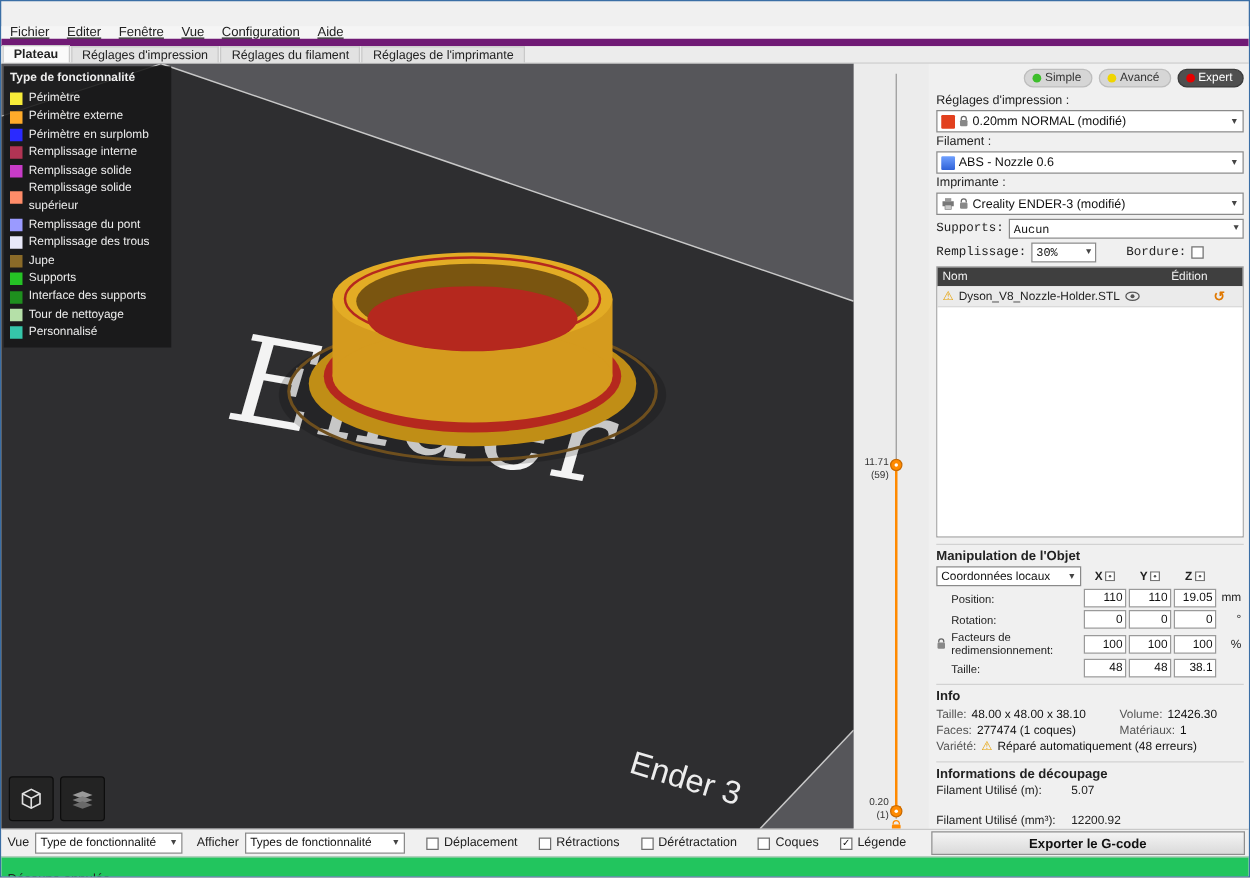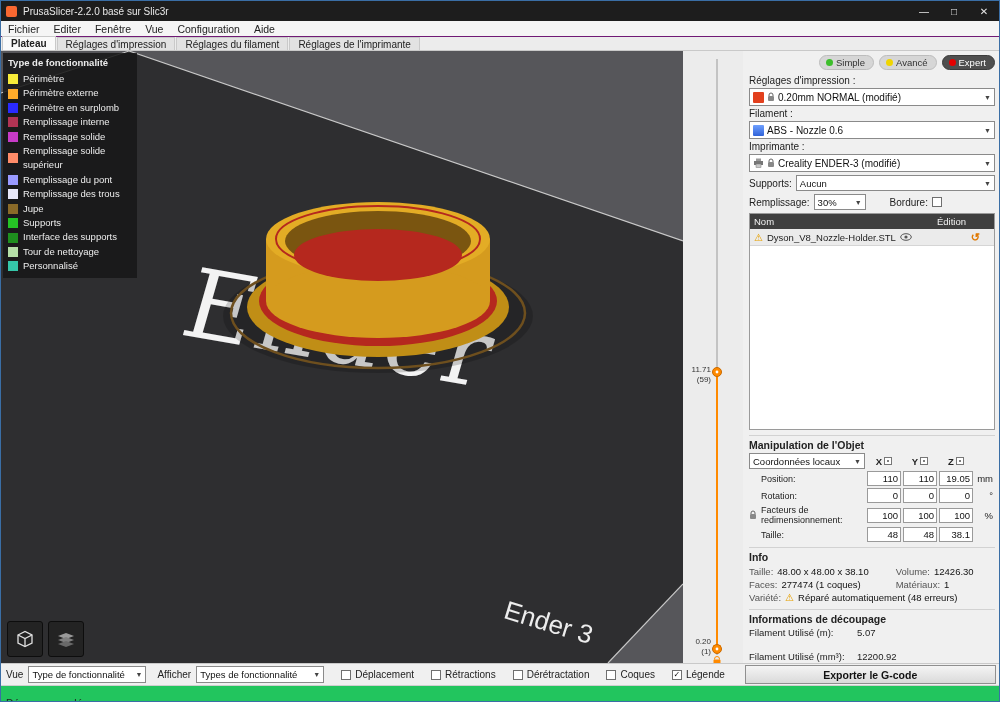--- a/index.html
+++ b/index.html
@@ -6,21 +6,21 @@
   html,body { width:1000px; height:702px; font-family:"Liberation Sans", sans-serif; }
   #win { position:relative; width:1000px; height:702px; background:#f0f0f0; border:1px solid #3a6ea5; overflow:hidden; }
 
   
   .titlebar { position:absolute; top:0; left:0; width:100%; height:20px; background:#1d1d1d; color:#e8e8e8; display:flex; align-items:center; font-size:10px; }
   .app-icon { width:11px; height:11px; background:#fa6831; border-radius:2px; margin:0 6px 0 5px; }
   .win-controls { margin-left:auto; display:flex; height:100%; }
   .win-btn { width:30px; height:100%; display:flex; align-items:center; justify-content:center; font-size:10px; color:#e8e8e8; }
 
   
-  .menubar { position:absolute; top:20px; left:0; width:100%; height:16px; background:#f5f5f5; border-bottom:1px solid #701a75; display:flex; align-items:center; font-size:10.5px; color:#222; }
+  .menubar { position:absolute; top:20px; left:0; width:100%; height:16px; background:#f5f5f5; border-bottom:6px solid #701a75; display:flex; align-items:center; font-size:10.5px; color:#222;text-decoration:underline; }
   .menu-item { padding:0 7px; height:100%; display:flex; align-items:center; }
 
   
   .tabbar { position:absolute; top:36px; left:0; width:100%; height:14px; background:#ececec; border-bottom:1px solid #c9c9c9; display:flex; align-items:flex-end; font-size:10px; color:#222; }
   .tab { padding:0 8px; height:13px; display:flex; align-items:center; border:1px solid #c9c9c9; border-bottom:none; background:#e2e2e2; margin-left:1px; }
   .tab.active { background:#fafafa; height:14px; font-weight:bold; }
 
   
   .viewport { position:absolute; top:50px; left:0; width:682px; height:612px; background:#56565a; overflow:hidden; }
   .sliderzone { position:absolute; top:50px; left:682px; width:60px; height:612px; background:#ececec; }
@@ -42,21 +42,21 @@
   
   .modes { display:flex; justify-content:flex-end; gap:5px; padding:2px 0 3px 0; }
   .mode-pill { display:flex; align-items:center; gap:3px; border-radius:8px; padding:1px 8px 1px 6px; font-size:9.5px; background:#d6d6d6; color:#333; border:1px solid #bdbdbd; }
   .mode-pill.active { background:#4f4f4f; color:#fff; border-color:#3c3c3c; }
   .dot { width:7px; height:7px; border-radius:50%; }
   .p-label { font-size:10px; color:#222; margin:2px 0 1px 0; line-height:12px; }
   .combo { display:flex; align-items:center; gap:3px; border:1px solid #8a8a8a; background:#fff; height:18px; font-size:10px; padding:0 3px; color:#111; }
   .combo .arrow { margin-left:auto; font-size:7px; color:#444; padding-left:3px; }
   .combo.small { height:16px; font-size:9.5px; }
   .cicon { width:11px; height:11px; flex:0 0 11px; border-radius:1px; }
-  .row-flex { display:flex; align-items:center; gap:4px; margin:3px 0; }
+  .row-flex { display:flex; align-items:center; gap:4px; margin:3px 0;font-family:Liberation Mono, monospace; }
   .checkbox { width:10px; height:10px; border:1px solid #6f6f6f; background:#fff; font-size:8px; line-height:8px; text-align:center; color:#111; }
 
   .objlist { border:1px solid #9a9a9a; margin-top:3px; background:#fff; }
   .obj-header { display:flex; align-items:center; background:#3f3f3f; color:#f2f2f2; font-size:9.5px; height:15px; padding:0 4px; }
   .obj-header .right { margin-left:auto; padding-right:24px; }
   .obj-row { display:flex; align-items:center; gap:4px; height:17px; background:#ebebeb; border-bottom:1px solid #d5d5d5; padding:0 4px; font-size:9.5px; }
   .obj-empty { height:183px; background:#fff; }
   .warn { color:#e6a000; font-size:10px; }
   .undo { color:#e07800; font-weight:bold; font-size:11px; margin-left:auto; padding-right:10px; }
 
@@ -86,29 +86,20 @@
   .export-wrap { width:258px; padding:1px 3px; }
   .export-btn { width:100%; height:100%; border:1px solid #8f8f8f; background:linear-gradient(#f4f4f4,#dadada); font-weight:bold; font-size:10.5px; display:flex; align-items:center; justify-content:center; color:#111; }
 
   .statusbar { position:absolute; top:684px; left:0; width:100%; height:35px; background:#22c55e; border-top:1px solid #cfcfcf; display:flex; align-items:center; font-size:10.5px; color:#222; padding-left:5px; }
 </style>
 </head>
 <body>
 
 <div id="win">
 
-  <div class="titlebar">
-    <div class="app-icon"></div>
-    <span>PrusaSlicer-2.2.0 basé sur Slic3r</span>
-    <div class="win-controls">
-      <div class="win-btn">—</div>
-      <div class="win-btn">□</div>
-      <div class="win-btn">✕</div>
-    </div>
-  </div>
 
   <div class="menubar">
     <div class="menu-item">Fichier</div>
     <div class="menu-item">Editer</div>
     <div class="menu-item">Fenêtre</div>
     <div class="menu-item">Vue</div>
     <div class="menu-item">Configuration</div>
     <div class="menu-item">Aide</div>
   </div>
 

